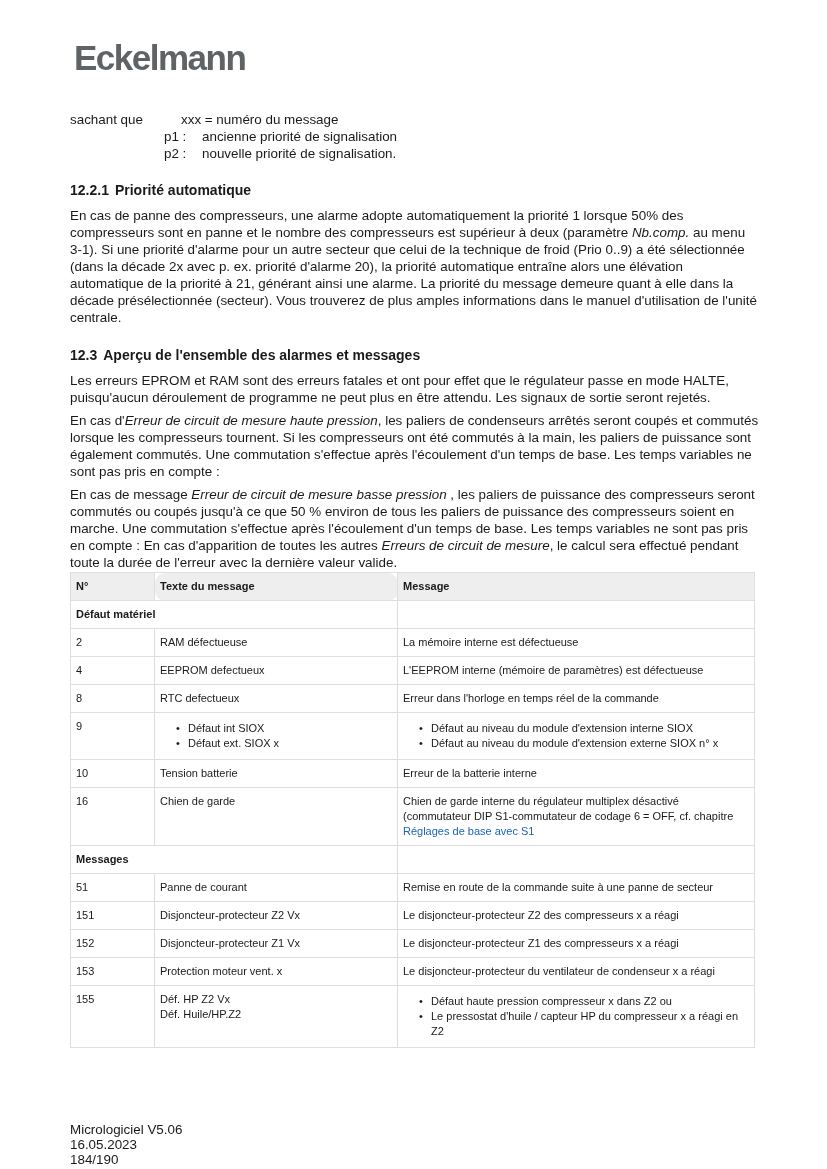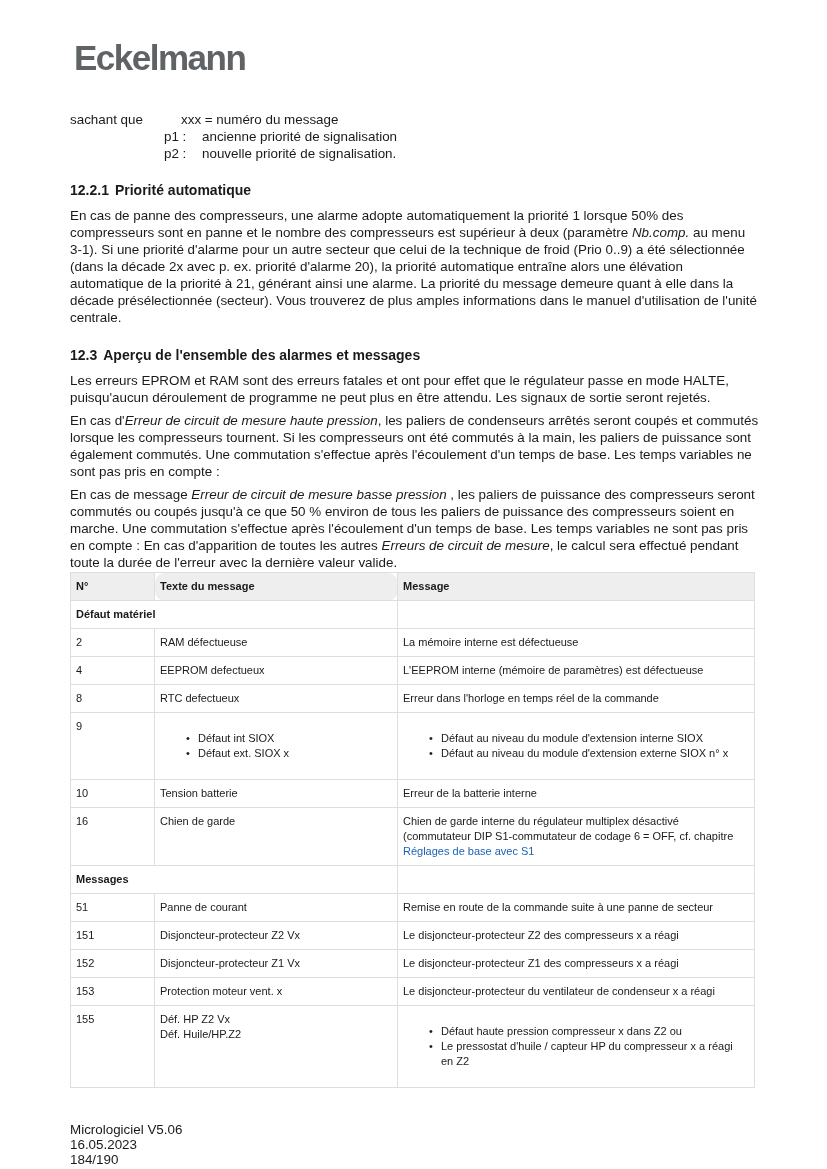--- a/index.html
+++ b/index.html
@@ -30,21 +30,21 @@
     border-collapse: collapse; width: 685px; font-size: 11px; margin-top: 0px;
   }
   td, th {
     border: 1px solid #dedede; text-align: left; vertical-align: top;
     padding: 6px 5px 6px 5px; line-height: 15px; color: #1a1a1a;
   }
   th { background: #eeeeee; font-weight: bold; }
   td.grp { font-weight: bold; }
   .col1 { width: 73px; }
   .col2 { width: 232px; border-radius: 10px; }
-  ul { margin: 12px; padding: 0 0 0 26px; list-style: none; }
+  ul { margin: 2px; padding: 0 0 0 26px; list-style: none; }
   ul li { position: relative; }
   ul li::before { content: "•"; position: absolute; left: -12px; }
   .link { color: #1a63b5; }
   .footer {
     position: absolute; top: 1122px; left: 70px; width: 686px;
     font-size: 13.4px; display: flex; justify-content: space-between; flex-direction: column;
   }
 </style>
 </head>
 <body>

